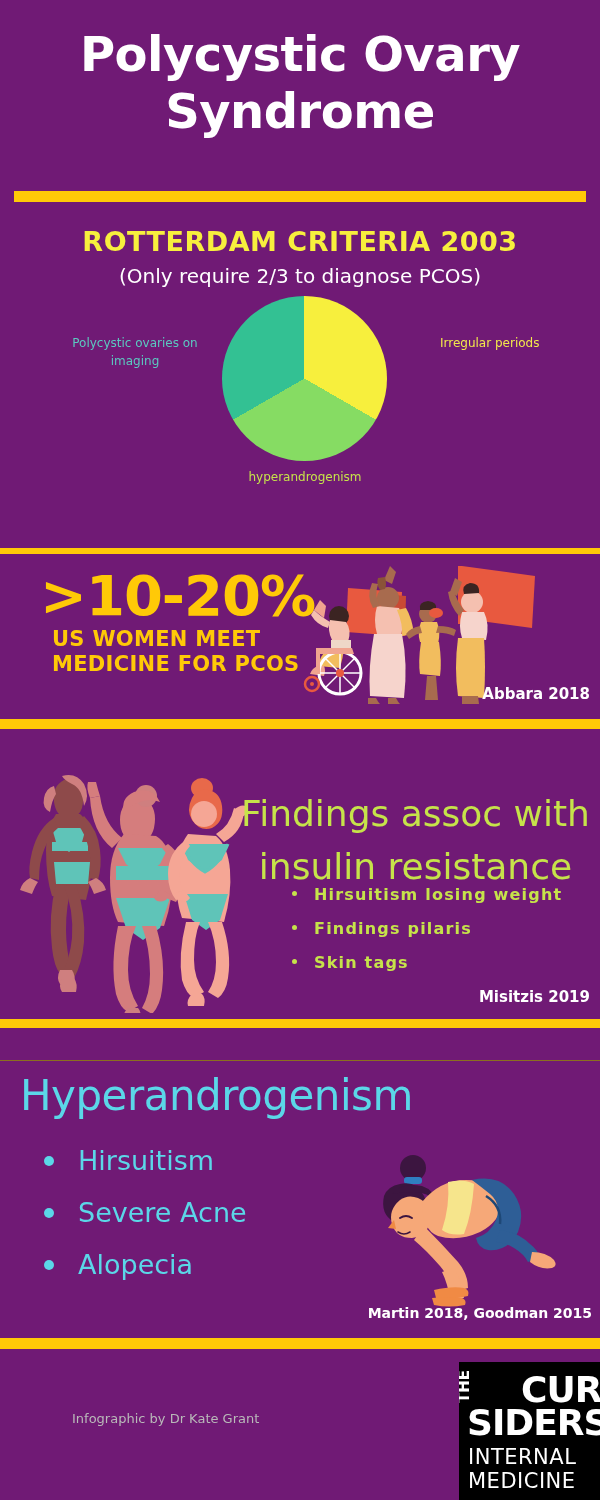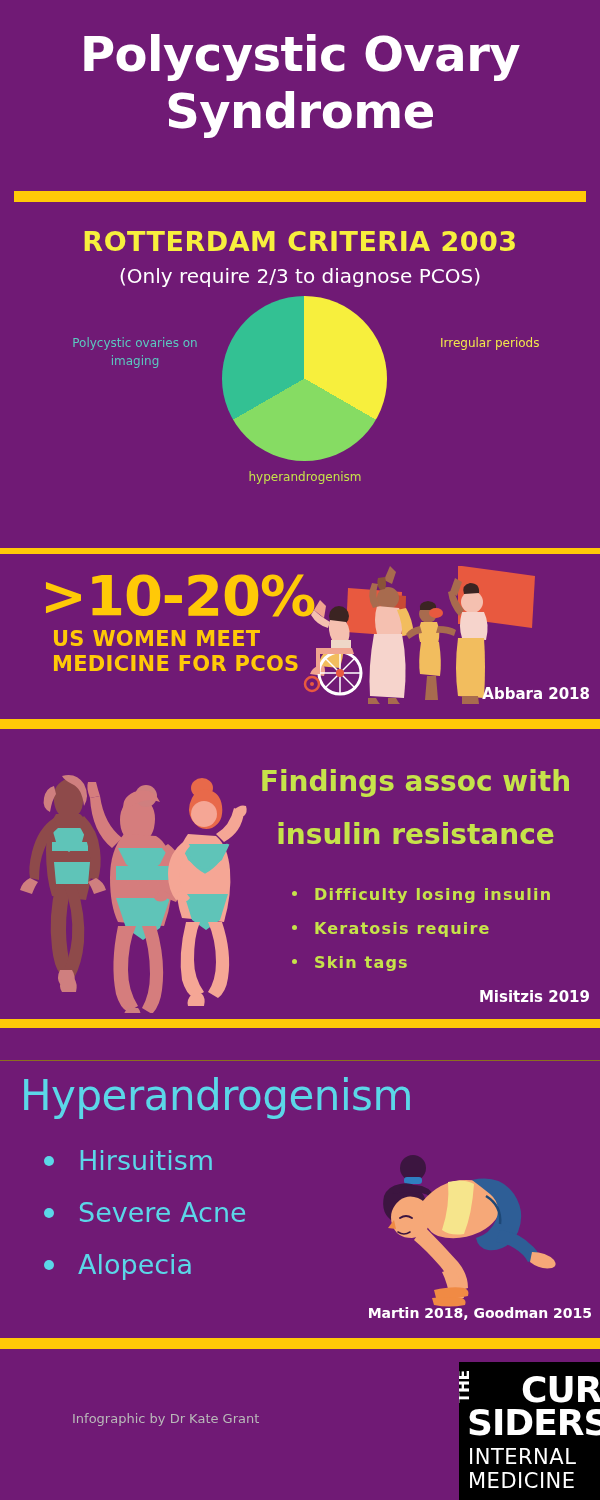--- a/index.html
+++ b/index.html
@@ -121,26 +121,26 @@
     font-weight: bold;
     font-size: 15px;
   }
   #cite-abbara { right: 10px; top: 685px; }
   #cite-misitzis { right: 10px; top: 988px; }
   #cite-martin { right: 8px; top: 1305px; font-size: 14px; }
 
   
   #insulin-heading {
     position: absolute;
-    left: 238px; top: 755px; width: 355px;
+    left: 238px; top: 787px; width: 355px;
     color: #C6E34A;
-    font-size: 28px;
+    font-size: 36px;
     line-height: 53px;
     text-align: center;
-    font-weight: bold;
+    font-weight: normal;
   }
   #insulin-list {
     position: absolute;
     left: 290px; top: 878px;
     margin: 0; padding: 0;
     list-style: none;
   }
   #insulin-list li {
     color: #C6E34A;
     font-size: 16px;
@@ -426,22 +426,22 @@
       <path d="M180,236 q-6,6 -4,12 l16,0 q2,-8 -2,-12 z" fill="#F5A695"></path>
     </g>
   </svg>
 
   <div id="insulin-heading">
     <div>Findings assoc with</div>
     <div>insulin resistance</div>
   </div>
 
   <ul id="insulin-list">
-    <li><span class="bul"></span><span>Difficulty losing insulin</span></li>
-    <li><span class="bul"></span><span>Keratosis require</span></li>
+    <li><span class="bul"></span><span>Hirsuitism losing weight</span></li>
+    <li><span class="bul"></span><span>Findings pilaris</span></li>
     <li><span class="bul"></span><span>Skin tags</span></li>
   </ul>
 
   <div class="citation" id="cite-misitzis">Misitzis 2019</div>
 
   <div class="bar" style="left:0px; top:1019px; width:600px; height:9px;"></div>
   <div class="thinline" style="left:0px; top:1060px; width:600px;"></div>
 
   <div id="hyper-heading">Hyperandrogenism</div>
 

